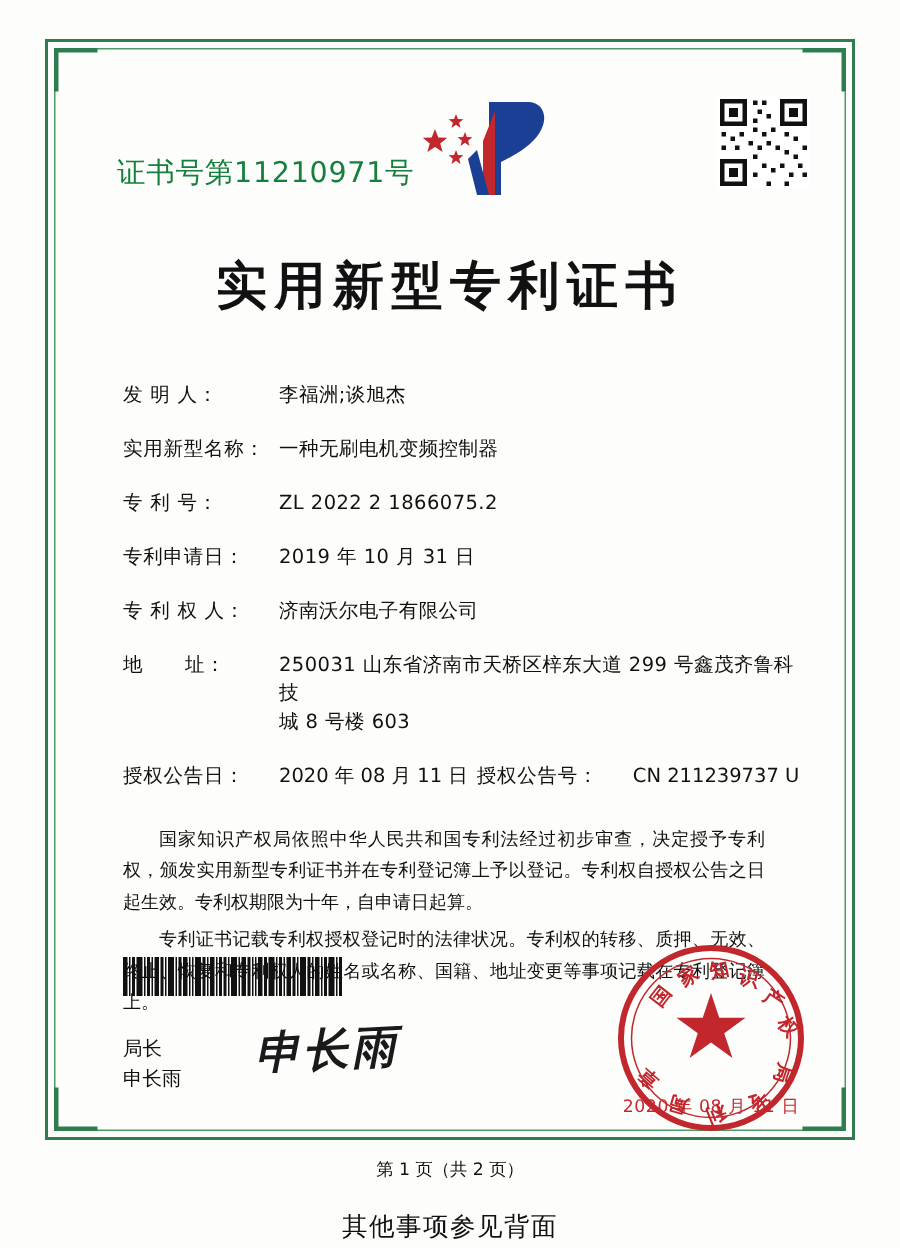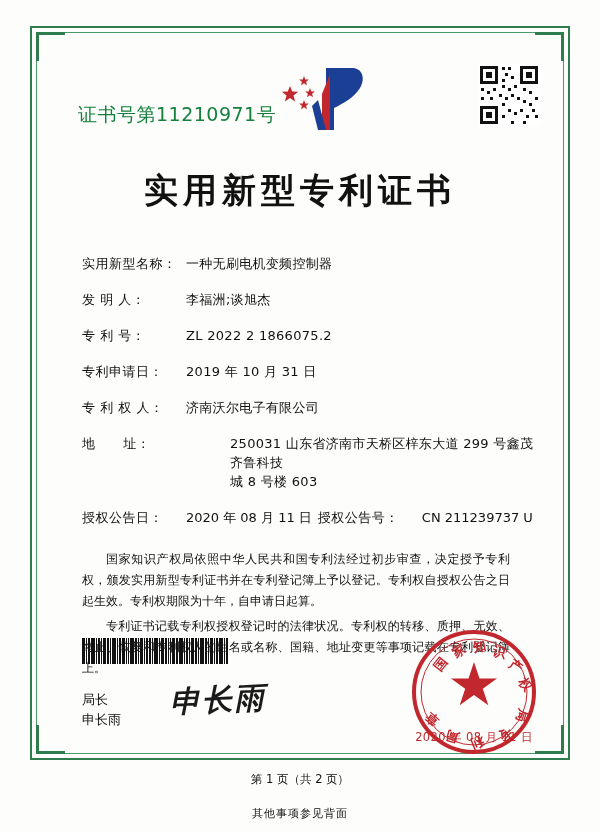--- a/index.html
+++ b/index.html
@@ -112,21 +112,20 @@
     width: 104px;
     white-space: pre;
     letter-spacing: 0.5px;
   }
   .field .value {
     flex: 1 1 auto;
     letter-spacing: 0.3px;
   }
   .field .value .wrap2 {
     display: block;
-    margin-left: 44px;
   }
   .field.inline-two {
     justify-content: flex-start;
   }
   .field .label2 {
     flex: 0 0 auto;
     width: 104px;
     margin-left: 6px;
     white-space: pre;
     letter-spacing: 0.5px;
@@ -215,21 +214,21 @@
     text-align: center;
     font-size: 11.5px;
     color: #111;
   }
   .footer-note {
     position: absolute;
     left: 0;
     right: 0;
     top: 806px;
     text-align: center;
-    font-size: 11px;
+    font-size: 17px;
     color: #111;
     letter-spacing: 1px;
   }
 </style>
 </head>
 <body>
 
 <div class="page">
 
   <div class="border-outer"></div>
@@ -306,27 +305,27 @@
           </g>
         </svg>
       </div>
     </div>
 
     <div class="title">实用新型专利证书</div>
 
     <div class="fields">
 
       <div class="field">
+        <span class="label">发 明 人：</span>
+        <span class="value">李福洲;谈旭杰</span>
+      </div>
+
+      <div class="field">
         <span class="label">实用新型名称：</span>
         <span class="value">一种无刷电机变频控制器</span>
-      </div>
-
-      <div class="field">
-        <span class="label">发 明 人：</span>
-        <span class="value">李福洲;谈旭杰</span>
       </div>
 
       <div class="field">
         <span class="label">专 利 号：</span>
         <span class="value">ZL 2022 2 1866075.2</span>
       </div>
 
       <div class="field">
         <span class="label">专利申请日：</span>
         <span class="value">2019 年 10 月 31 日</span>

